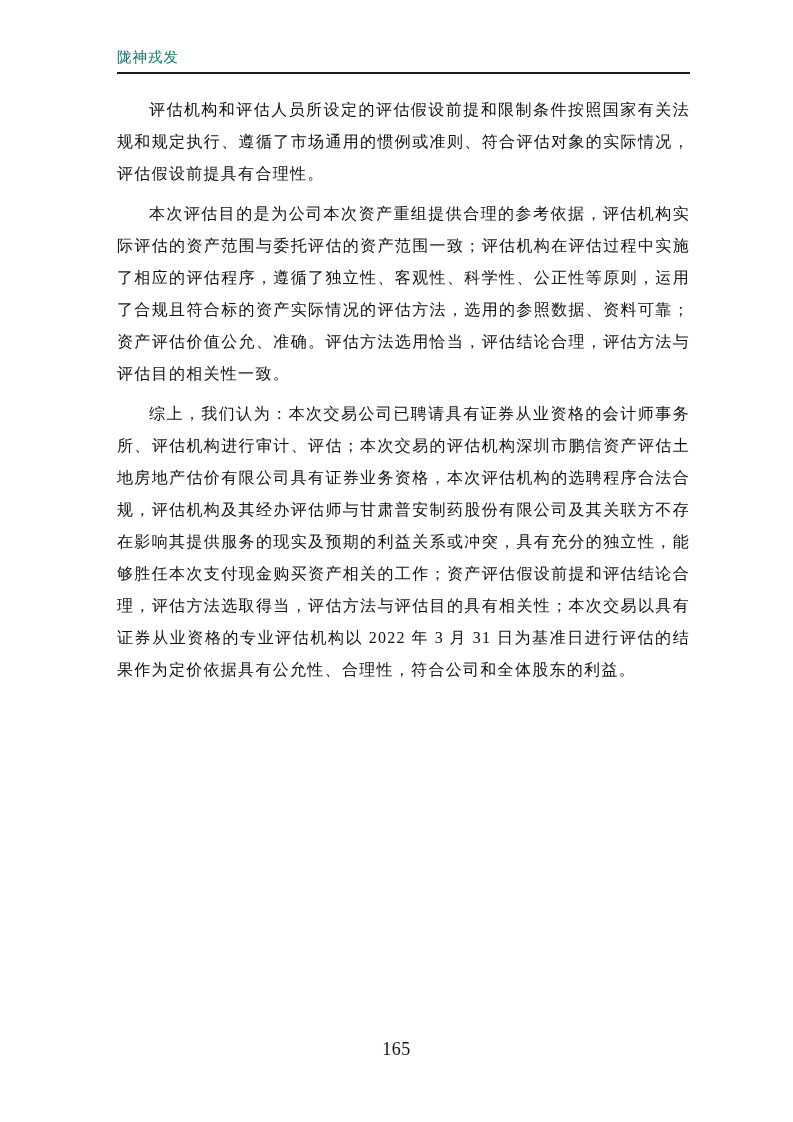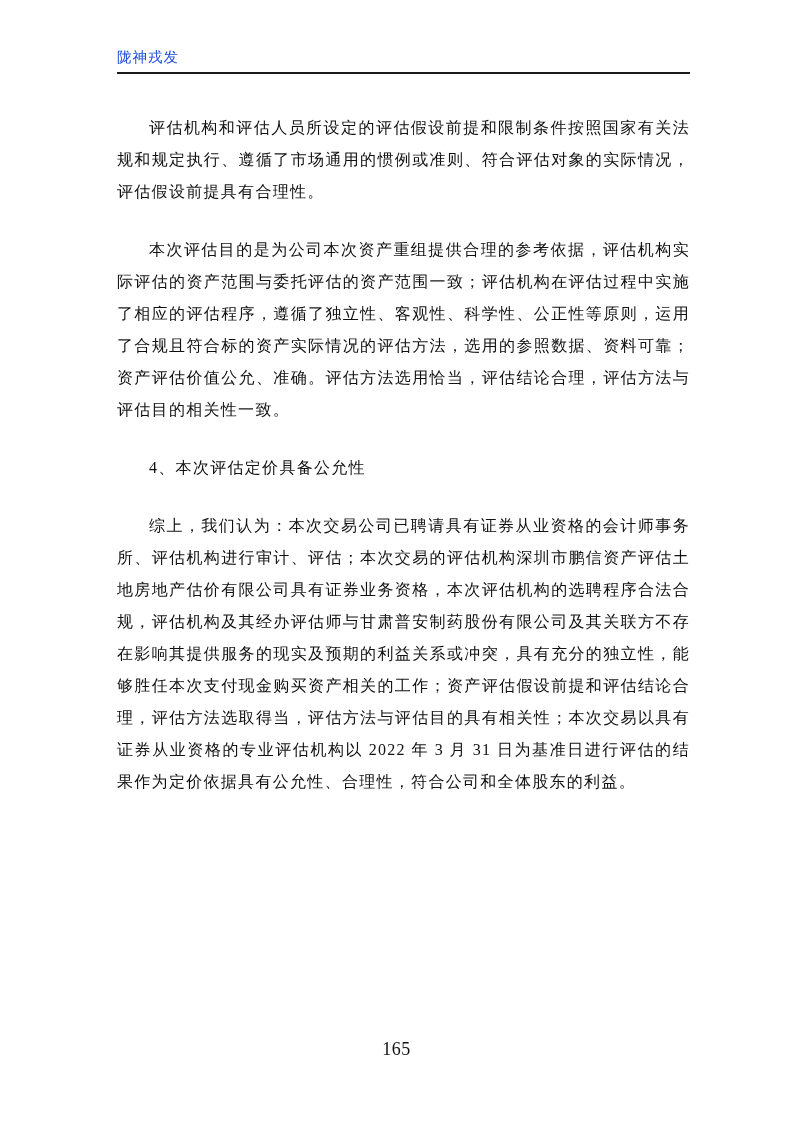--- a/index.html
+++ b/index.html
@@ -19,21 +19,21 @@
   .header {
     position: absolute;
     left: 117px;
     top: 48px;
     width: 573px;
     display: flex;
     justify-content: space-between;
     align-items: flex-end;
     font-size: 14.5px;
     letter-spacing: 1px;
-    color: #1d4ed8;
+    color: #0f766e;
   }
   .header-rule {
     position: absolute;
     left: 117px;
     top: 72px;
     width: 573px;
     height: 0;
     border-top: 2px solid #1a1a1a;
   }
   .content {
@@ -41,21 +41,21 @@
     left: 117px;
     top: 86px;
     width: 573px;
     font-size: 16px;
     line-height: 32px;
     text-align: justify;
     letter-spacing: 1.3px;
   }
   .content p,
   .content h3 {
-    margin: 26px 0;
+    margin: 8px 0;
     text-indent: 2em;
     font-weight: normal;
     font-size: 16px;
   }
   .page-number {
     position: absolute;
     left: 0;
     bottom: 62px;
     width: 100%;
     text-align: center;
@@ -73,21 +73,20 @@
     <span>陇神戎发</span>
   </div>
   <div class="header-rule"></div>
 
   <div class="content">
     <p>评估机构和评估人员所设定的评估假设前提和限制条件按照国家有关法规和规定执行、遵循了市场通用的惯例或准则、符合评估对象的实际情况，评估假设前提具有合理性。</p>
 
 
     <p>本次评估目的是为公司本次资产重组提供合理的参考依据，评估机构实际评估的资产范围与委托评估的资产范围一致；评估机构在评估过程中实施了相应的评估程序，遵循了独立性、客观性、科学性、公正性等原则，运用了合规且符合标的资产实际情况的评估方法，选用的参照数据、资料可靠；资产评估价值公允、准确。评估方法选用恰当，评估结论合理，评估方法与评估目的相关性一致。</p>
 
-    <h3>4、本次评估定价具备公允性</h3>
 
 
     <p>综上，我们认为：本次交易公司已聘请具有证券从业资格的会计师事务所、评估机构进行审计、评估；本次交易的评估机构深圳市鹏信资产评估土地房地产估价有限公司具有证券业务资格，本次评估机构的选聘程序合法合规，评估机构及其经办评估师与甘肃普安制药股份有限公司及其关联方不存在影响其提供服务的现实及预期的利益关系或冲突，具有充分的独立性，能够胜任本次支付现金购买资产相关的工作；资产评估假设前提和评估结论合理，评估方法选取得当，评估方法与评估目的具有相关性；本次交易以具有证券从业资格的专业评估机构以 2022 年 3 月 31 日为基准日进行评估的结果作为定价依据具有公允性、合理性，符合公司和全体股东的利益。</p>
   </div>
 
   <div class="page-number">165</div>
 
 </div>
 
 </body></html>

